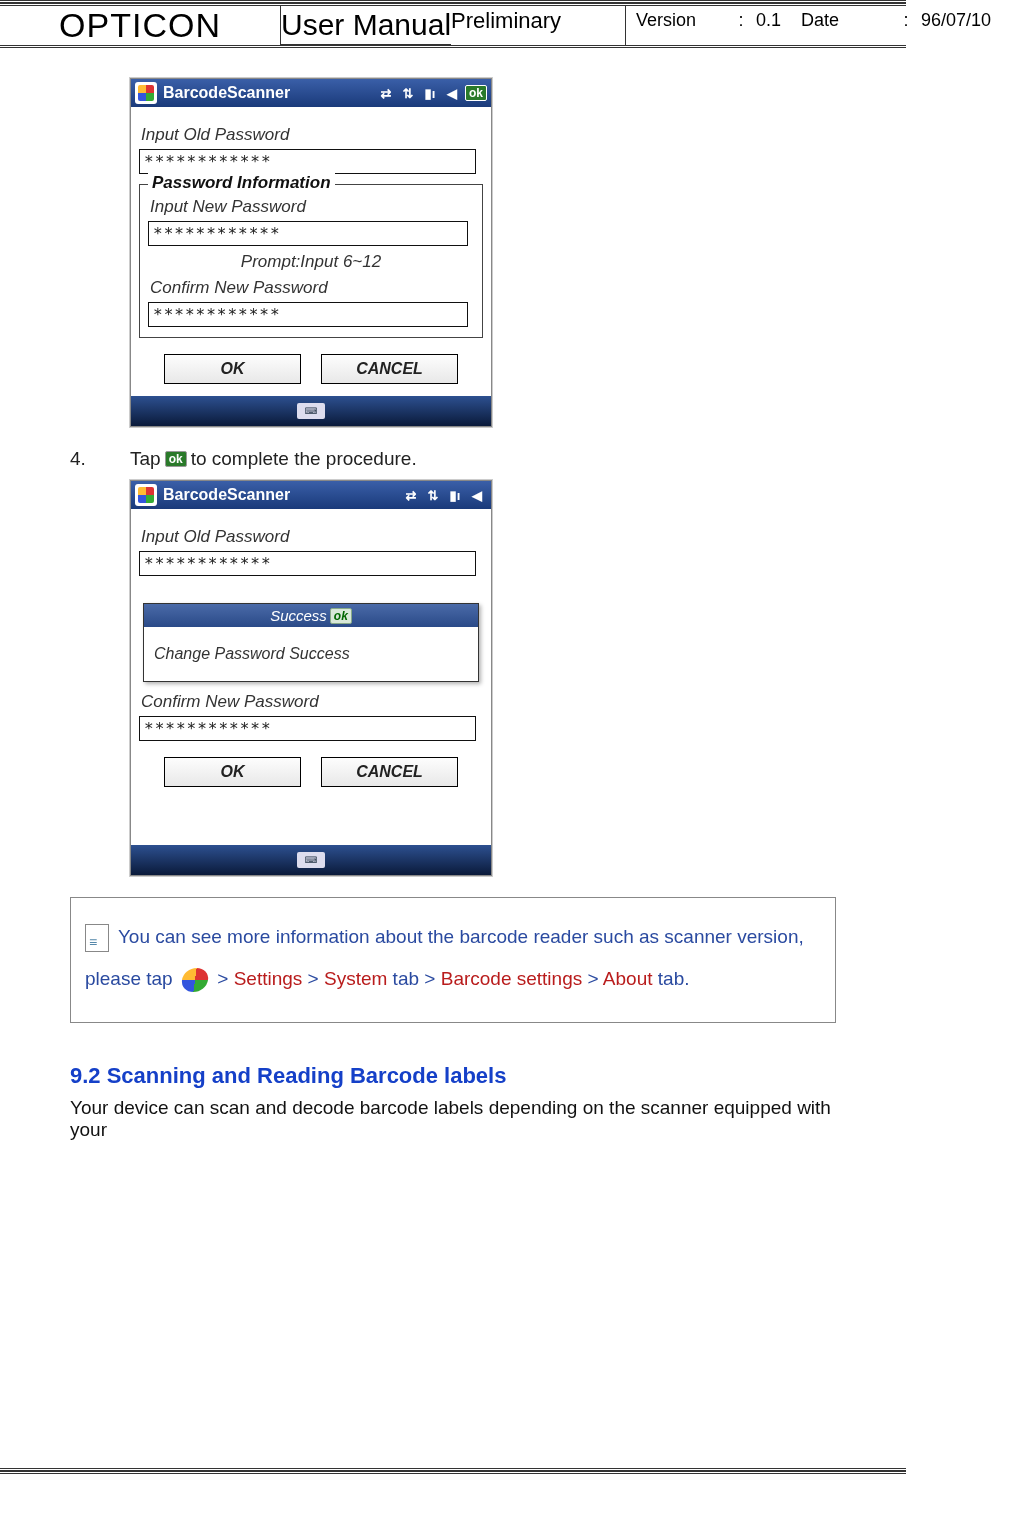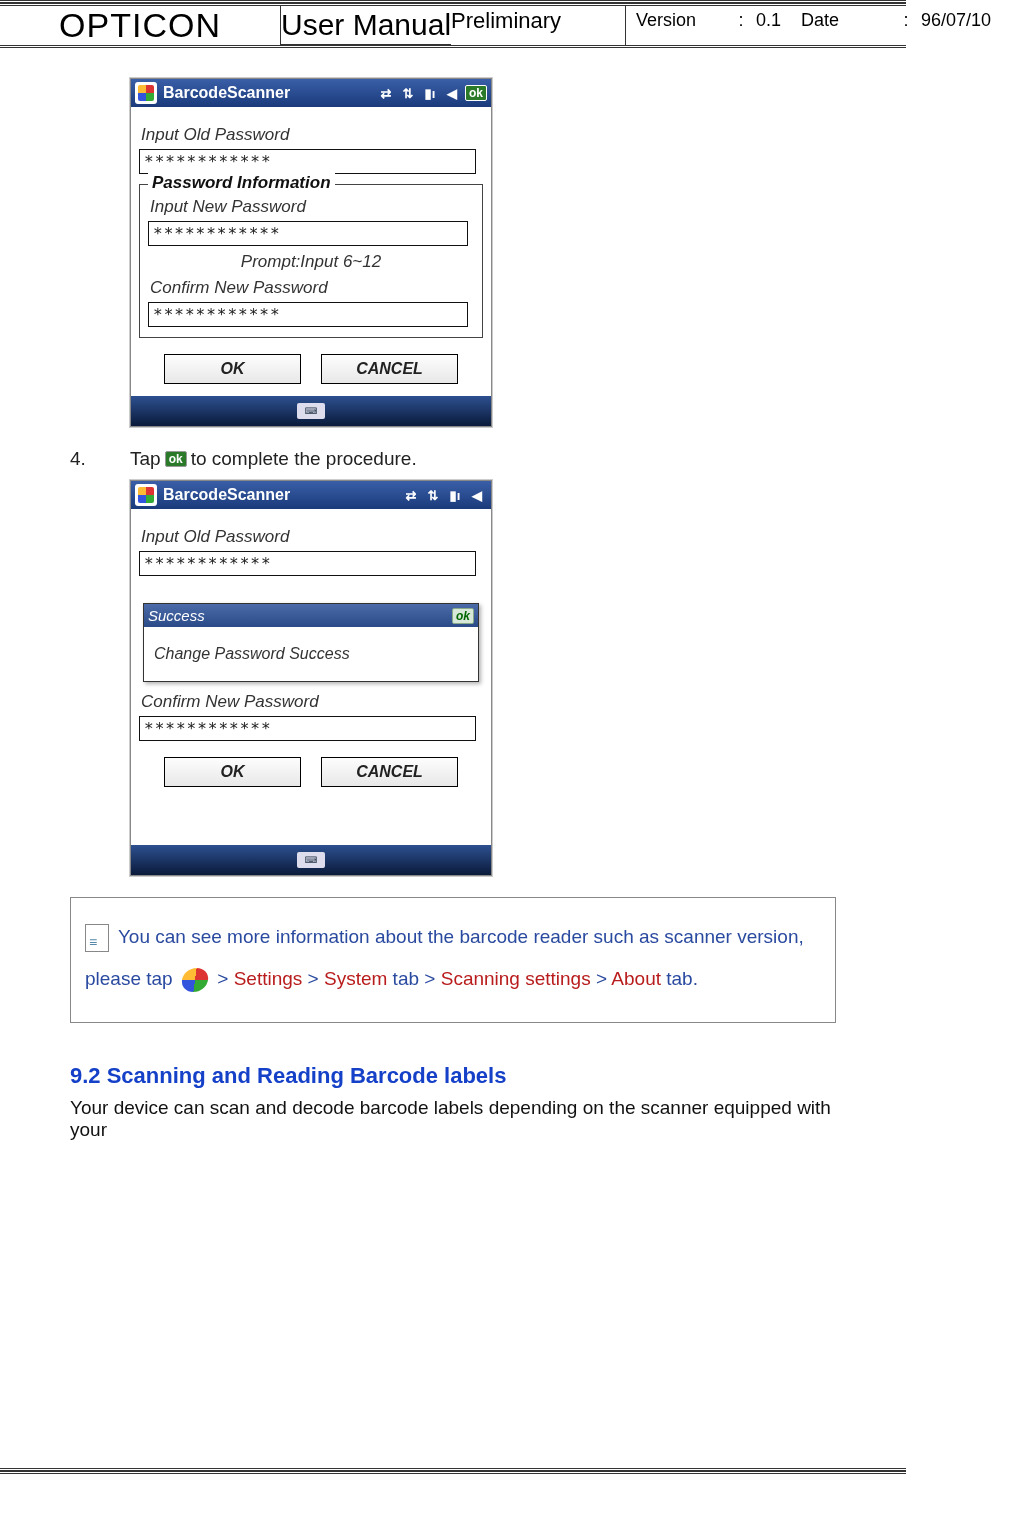--- a/index.html
+++ b/index.html
@@ -197,21 +197,21 @@
       top: 94px;
       background: #fff;
       border: 1px solid #333;
       box-shadow: 2px 2px 4px rgba(0,0,0,0.3);
     }
     .popup-title {
       background: linear-gradient(to bottom, #4a6aa8, #2a4a88);
       color: #fff;
       display: flex;
       align-items: center;
-      justify-content: space-between;
+      justify-content: center;
       padding: 3px 4px;
       font-size: 15px;
     }
     .popup-body {
       padding: 18px 10px;
       font-size: 16px;
       color:#333;
     }
     .step-line {
       margin-left: 0px;
@@ -402,21 +402,21 @@
       </div>
       <div>
         <span>please tap </span>
         <span class="start-icon"></span>
         <span>&gt;</span>
         <span class="b">Settings</span>
         <span>&gt;</span>
         <span class="b">System</span>
         <span> tab </span>
         <span>&gt;</span>
-        <span class="b">Scanning settings</span>
+        <span class="b">Barcode settings</span>
         <span>&gt;</span>
         <span class="b">About</span>
         <span> tab.</span>
       </div>
     </div>
 
     <div class="section-heading">9.2 Scanning and Reading Barcode labels</div>
     <div class="body-text">Your device can scan and decode barcode labels depending on the scanner equipped with your</div>
 
   </div>

